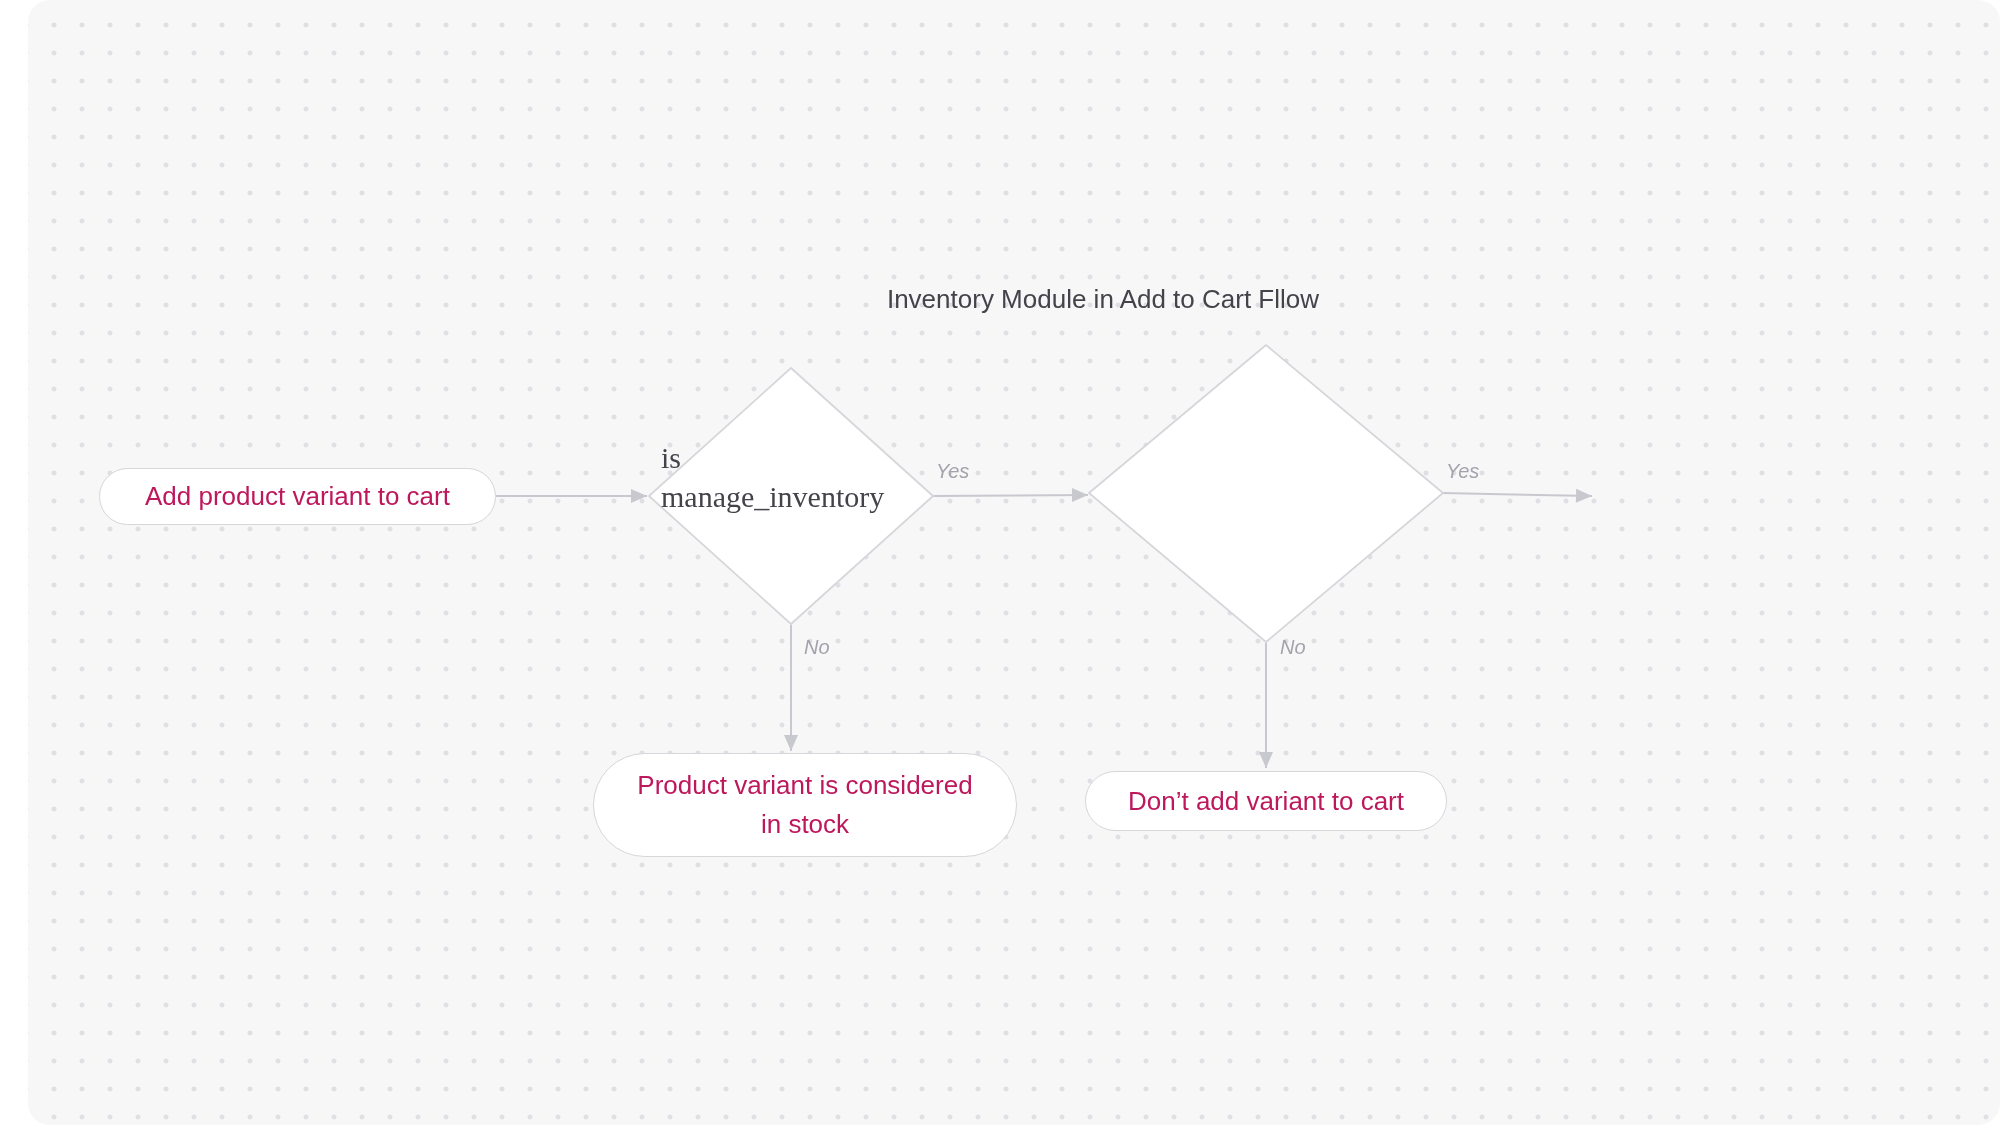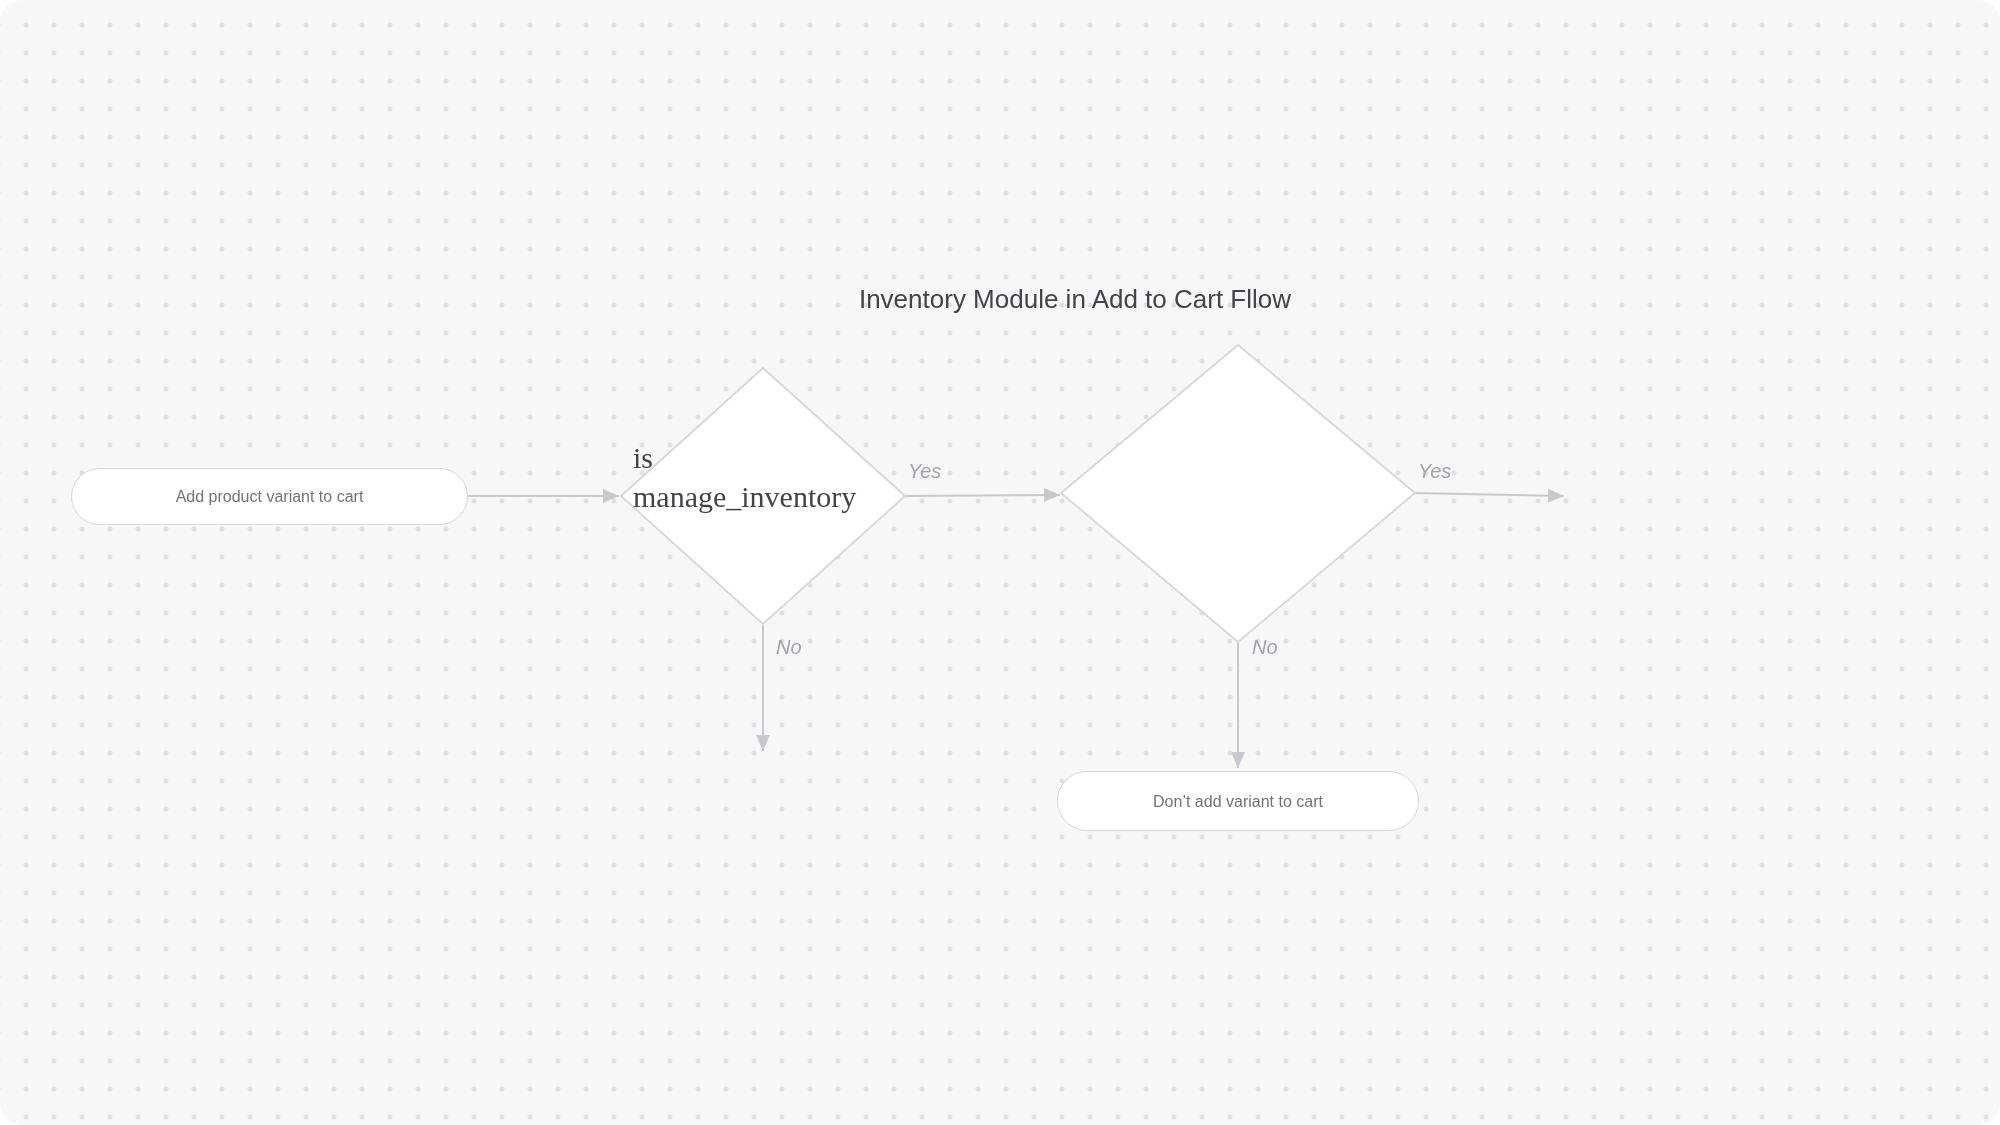--- a/index.html
+++ b/index.html
@@ -12,20 +12,21 @@
   }
   .canvas {
     position: absolute;
     inset: 0;
     border-radius: 22px;
     background-color: #F7F7F8;
     background-image: radial-gradient(circle, #E0E0E4 2.2px, rgba(224,224,228,0) 2.8px);
     background-size: 28px 28px;
     background-position: 12px 11px;
     overflow: hidden;
+    margin-left: 28px;
   }
   .edges-layer {
     position: absolute;
     left: 0; top: 0;
     width: 2000px; height: 1125px;
   }
   .diagram-title {
     position: absolute;
     left: 600px; top: 280px; width: 950px;
     text-align: center;
@@ -36,23 +37,23 @@
   .pill {
     position: absolute;
     box-sizing: border-box;
     background: #ffffff;
     border: 1.5px solid #D6D6DB;
     border-radius: 999px;
     display: flex;
     flex-direction: column;
     align-items: center;
     justify-content: center;
-    font-size: 16px;
+    font-size: 26px;
     line-height: 39px;
-    color: #737373;
+    color: #be185d;
     white-space: nowrap;
     text-align: center;
   }
   .pill-a { left: 71px;   top: 468px; width: 397px; height: 57px; }
   .pill-d { left: 1566px; top: 468px; width: 339px; height: 57px; }
   .pill-e { left: 565px;  top: 753px; width: 424px; height: 104px; }
   .pill-f { left: 1057px; top: 771px; width: 362px; height: 60px; text-align: right; }
   .diamond-label {
     position: absolute;
     font-size: 30px;
@@ -98,20 +99,24 @@
       <polygon points="1238,345 1415,493 1238,642 1061,493" fill="#FFFFFF" stroke="#D6D6DB" stroke-width="1.8" stroke-linejoin="round"></polygon>
     </svg>
 
     <div class="diagram-title">Inventory Module in Add to Cart Fllow</div>
 
     <div class="pill pill-a">
       <div>Add product variant to cart</div>
     </div>
 
 
+    <div class="pill pill-e">
+      <div>Product variant is considered</div>
+      <div>in stock</div>
+    </div>
 
     <div class="pill pill-f">
       <div>Don’t add variant to cart</div>
     </div>
 
     <div class="diamond-label diamond-label-b">
       <div>is</div>
       <div>manage_inventory</div>
     </div>
 

